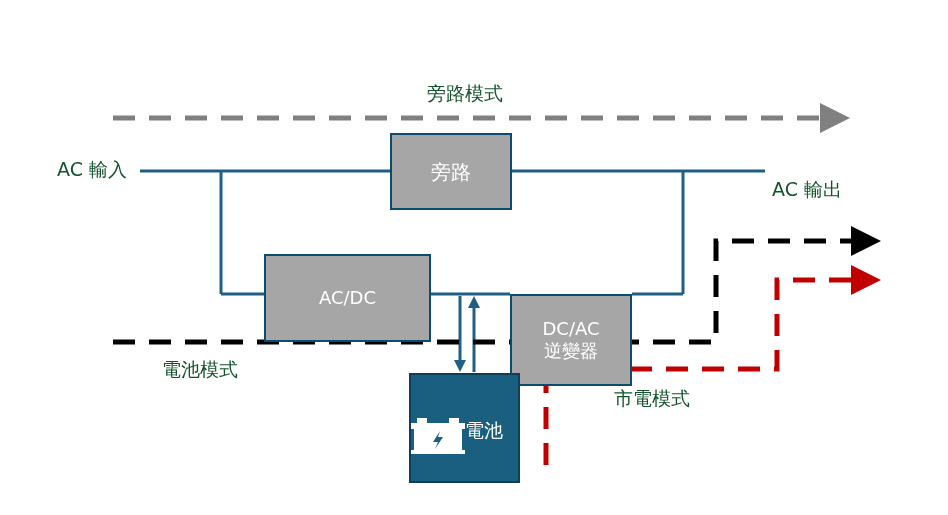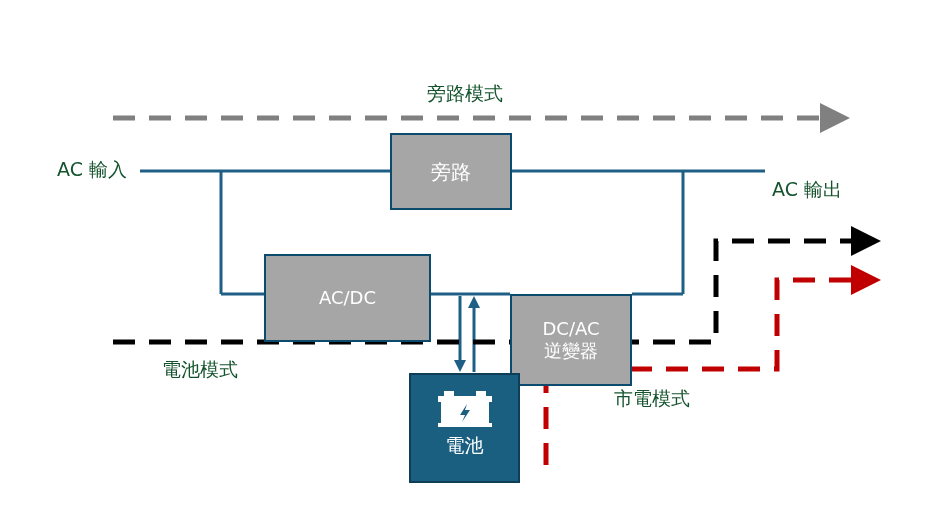--- a/index.html
+++ b/index.html
@@ -6,21 +6,21 @@
   body { width: 948px; height: 515px; position: relative; overflow: hidden;
          font-family: "DejaVu Sans", "Liberation Sans", sans-serif; }
   svg { position: absolute; left: 0; top: 0; }
   .lbl { position: absolute; color: #14532d; font-size: 19px; white-space: nowrap; line-height: 1; }
   .box { position: absolute; background: #a6a6a6; border: 2px solid #0c4a6e;
          box-sizing: border-box; color: #fff; display: flex; flex-direction: column;
          align-items: center; justify-content: center; text-align: center;
          font-size: 18px; line-height: 1.2; }
   .battery { position: absolute; left: 409px; top: 373px; width: 111px; height: 110px;
              background: #1a5e80; border: 2px solid #0f3f58; box-sizing: border-box;
-             display: flex; flex-direction: column; align-items: center; }
+             display: flex; flex-direction: row; align-items: center; }
   .battery .bl { color: #fff; font-size: 19px; margin-top: 6px; }
 </style>
 </head>
 <body>
 
 <svg width="948" height="515">
   <defs>
     <marker id="arrGray" markerWidth="6" markerHeight="6" refX="3" refY="3" orient="auto" markerUnits="strokeWidth">
       <path d="M0,0 L6,3 L0,6 Z" fill="#808080"></path>
     </marker>

